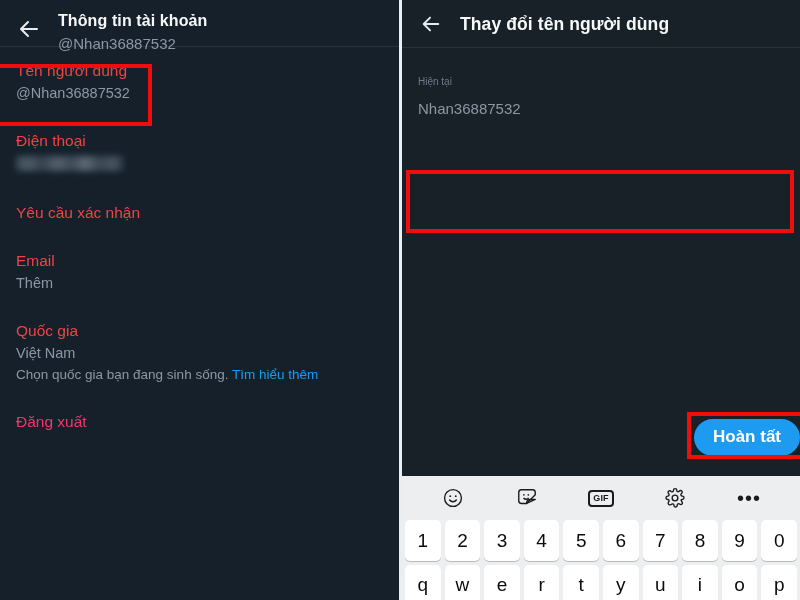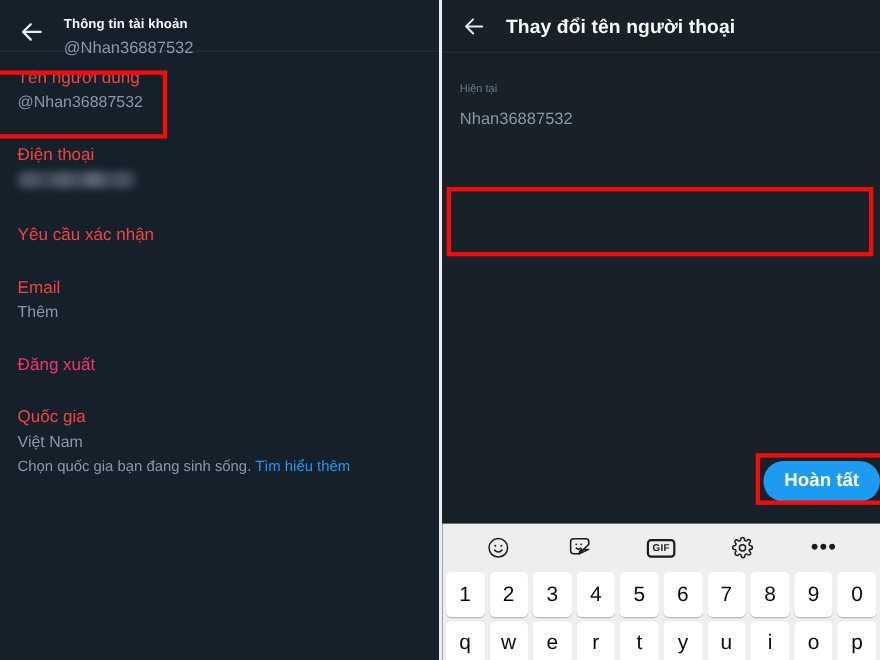--- a/index.html
+++ b/index.html
@@ -57,21 +57,21 @@
     display: flex;
     align-items: center;
     justify-content: center;
     padding-top: 9px;
     cursor: pointer;
   }
   .back-btn svg { display: block; }
   .appbar-titles { padding-top: 1px; }
   .appbar-title {
     color: #f7f9f9;
-    font-size: 12px;
+    font-size: 16px;
     font-weight: bold;
     letter-spacing: .1px;
     line-height: 24px;
   }
   .appbar-sub {
     color: #8b98a5;
     font-size: 15px;
     line-height: 20px;
     margin-top: 1px;
   }
@@ -263,49 +263,49 @@
       <div class="list-row">
         <div class="row-label">Yêu cầu xác nhận</div>
       </div>
 
       <div class="list-row">
         <div class="row-label">Email</div>
         <div class="row-value">Thêm</div>
       </div>
 
       <div class="list-row">
-        <div class="row-danger">Đăng xuất</div>
-      </div>
-
-      <div class="list-row">
         <div class="row-label">Quốc gia</div>
         <div class="row-value">Việt Nam</div>
         <div class="row-help">
           <span>Chọn quốc gia bạn đang sinh sống.</span>
           <span class="link">Tìm hiểu thêm</span>
         </div>
+      </div>
+
+      <div class="list-row">
+        <div class="row-danger">Đăng xuất</div>
       </div>
 
     </div>
 
     <div class="hl hl-username"></div>
   </div>
 
   <div class="panel-divider"></div>
 
   <div class="panel panel-right">
 
     <div class="appbar appbar-right">
       <div class="back-btn">
         <svg width="22" height="22" viewBox="0 0 24 24" fill="none" stroke="#e7ecf0" stroke-width="2" stroke-linecap="round" stroke-linejoin="round">
           <line x1="20" y1="12" x2="5" y2="12"></line>
           <polyline points="11,19 4,12 11,5"></polyline>
         </svg>
       </div>
-      <div class="appbar-title">Thay đổi tên người thoại</div>
+      <div class="appbar-title">Thay đổi tên người dùng</div>
     </div>
 
     <div class="field-block">
       <div class="field-caption">Hiện tại</div>
       <div class="field-static">Nhan36887532</div>
     </div>
 
     <div class="done-area">
       <div class="done-btn">Hoàn tất</div>
     </div>

